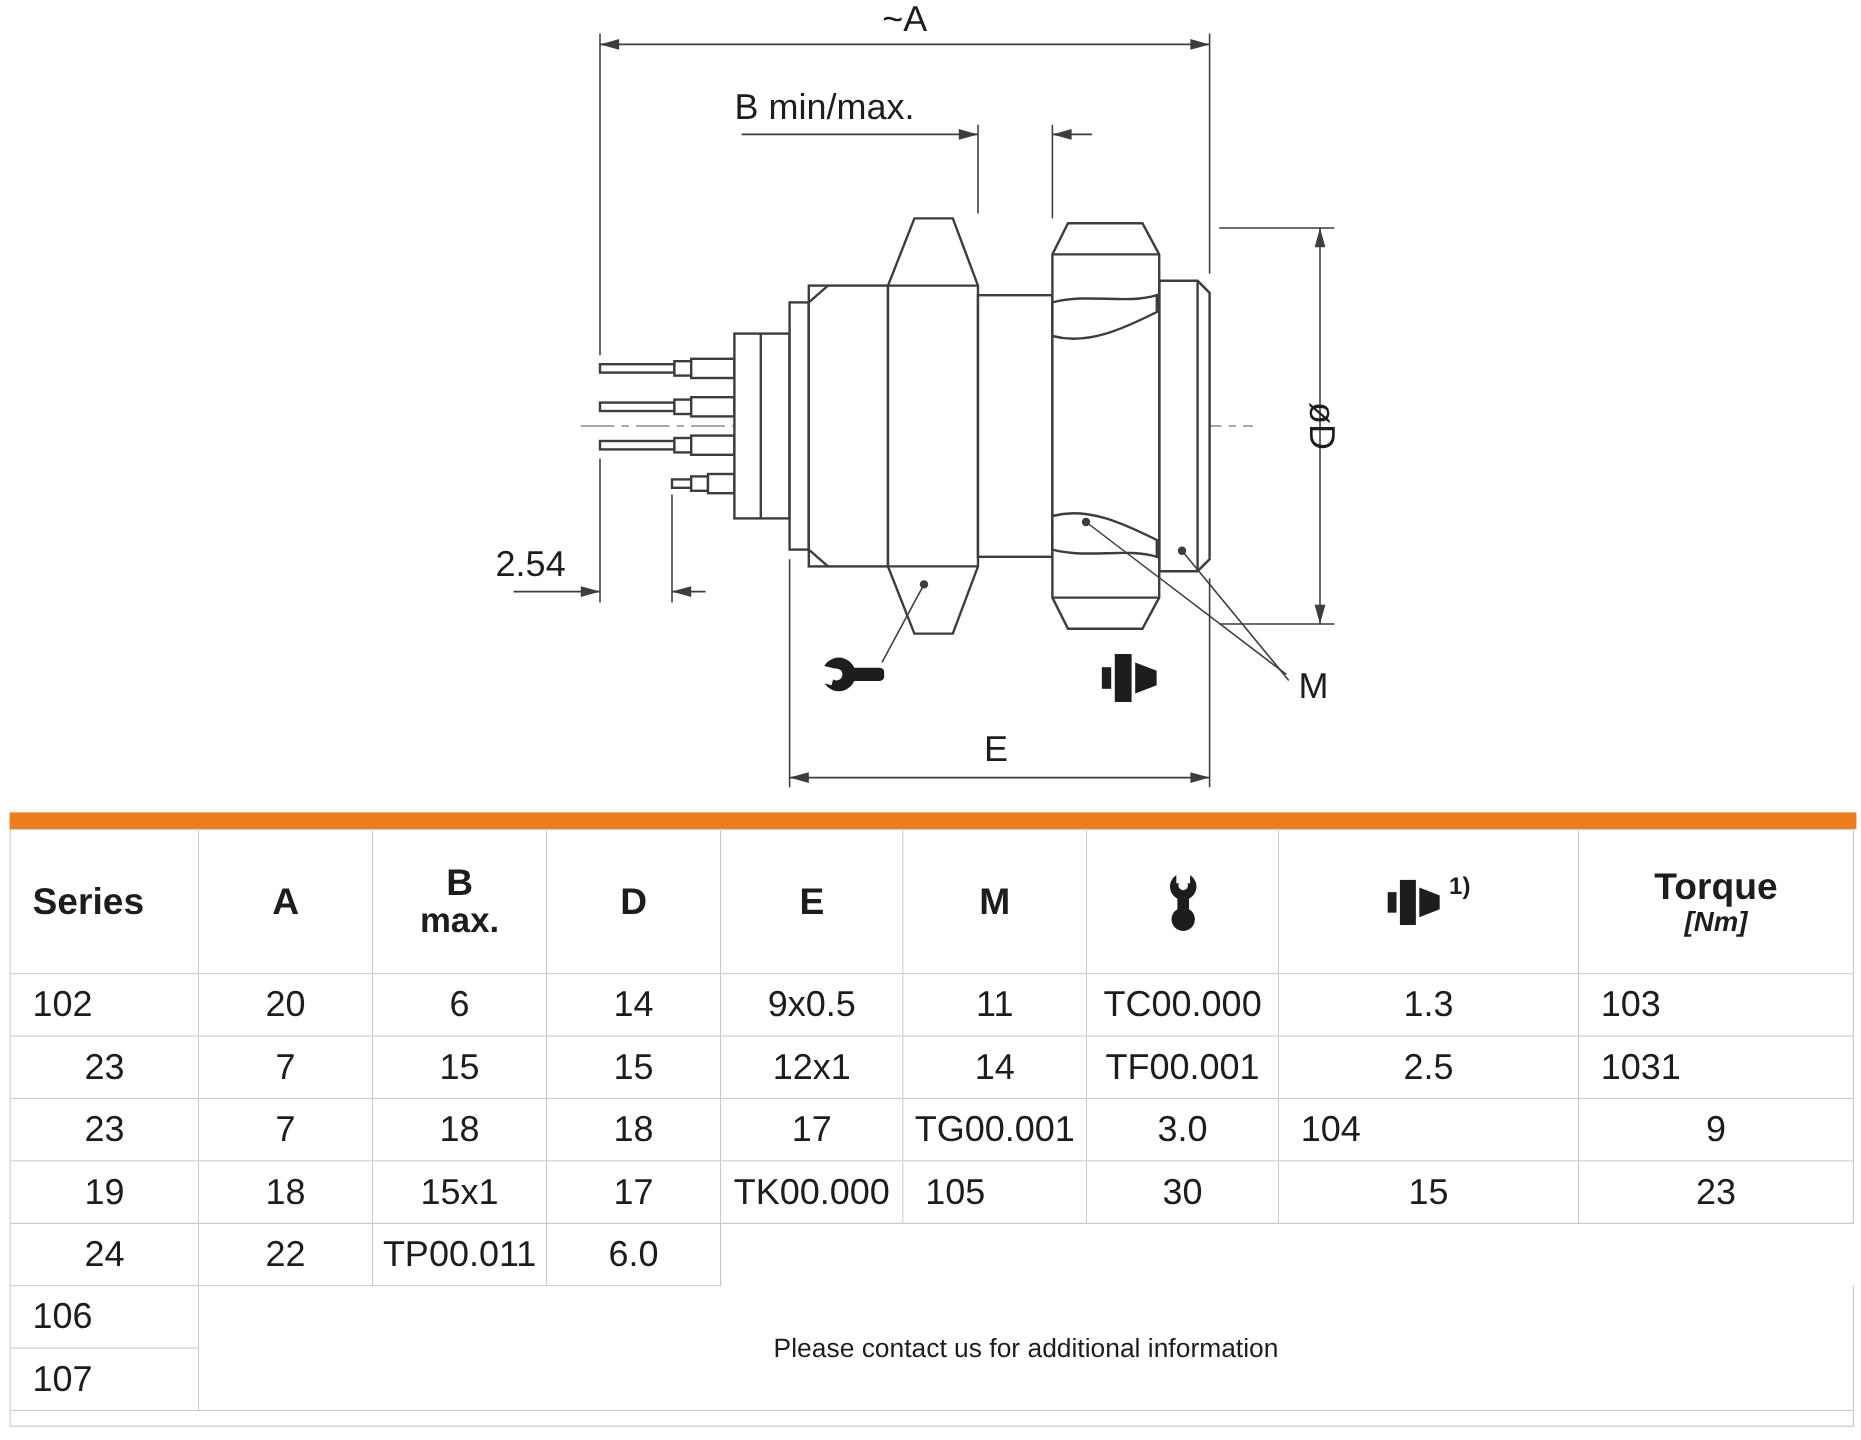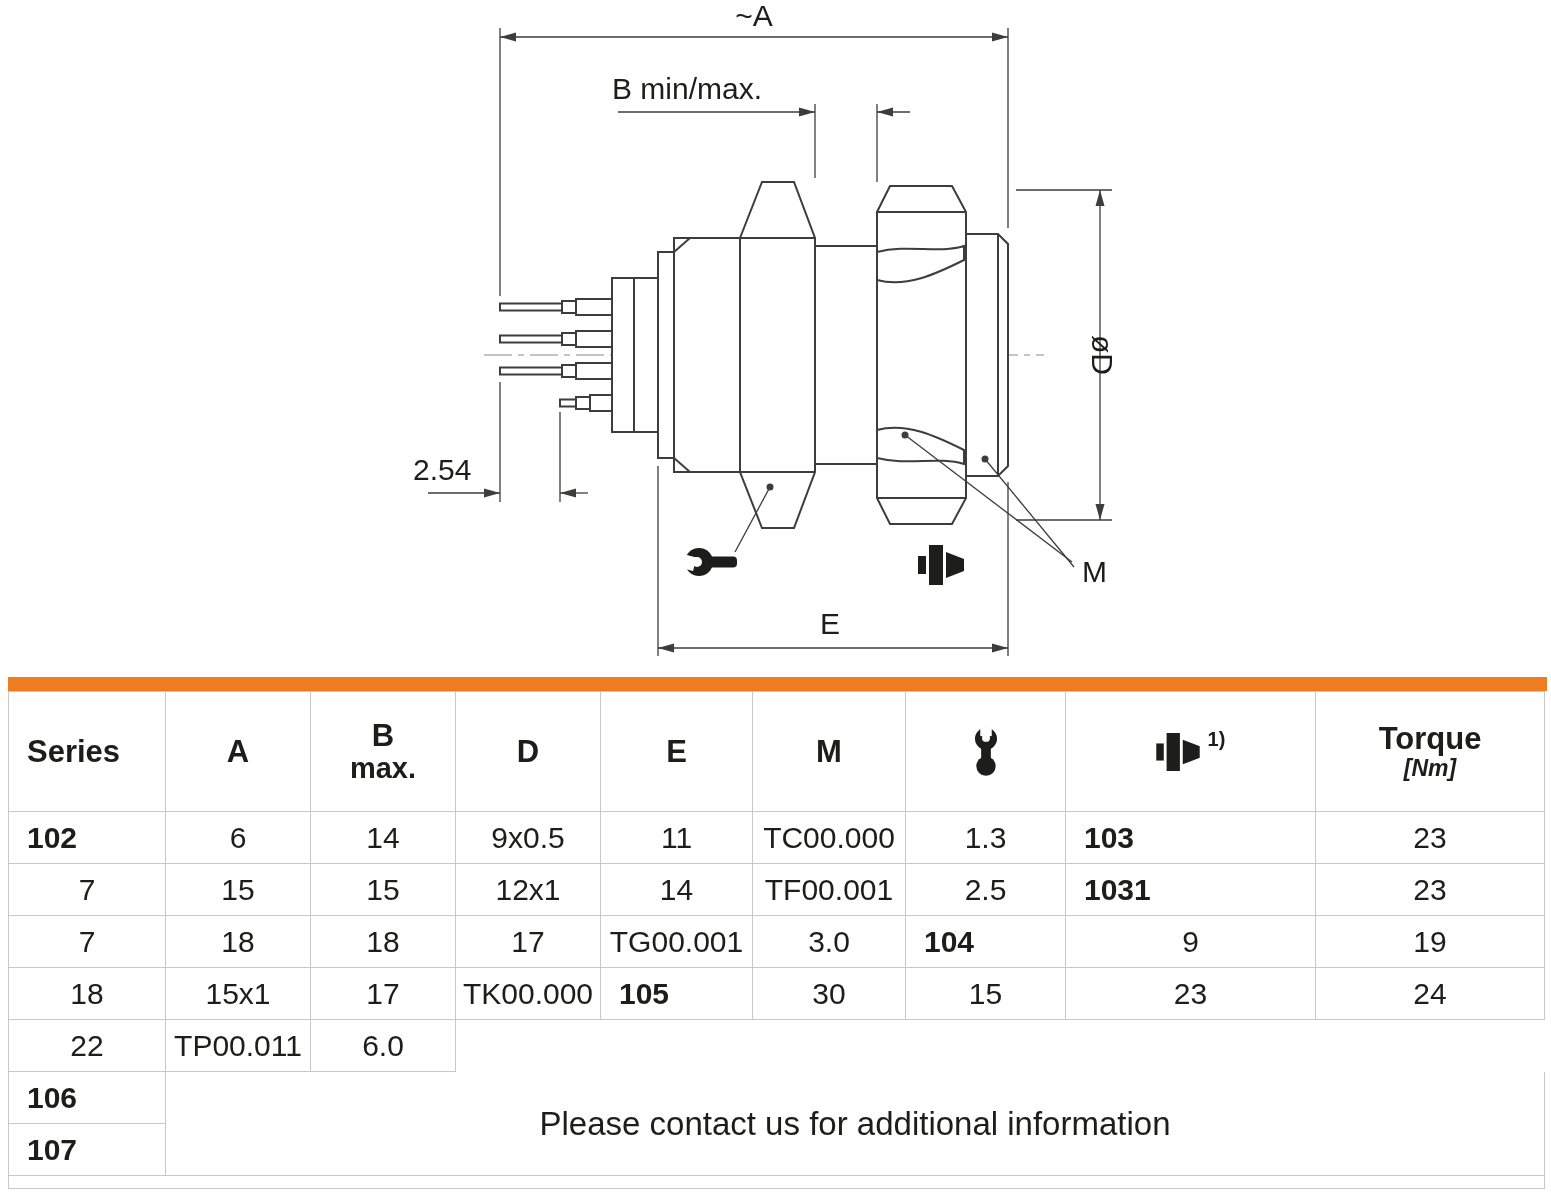--- a/index.html
+++ b/index.html
@@ -10,26 +10,26 @@
   .drawing text{font-family:"Liberation Sans",sans-serif;font-size:30px;fill:#1d1d1b}
   .tablewrap{position:absolute;left:8px;top:677px;width:1539px}
   .accent{height:14px;width:100%;background:#ee7d21}
   .grid{display:grid;width:1537px;
         grid-template-columns:157px 145px 145px 145px 152px 153px 160px 250px 229px;
         grid-template-rows:120px repeat(7,52px) 13px;
         border-left:1px solid #c8c8c8;border-top:1px solid #c8c8c8;background:#fff}
   .cell{border-right:1px solid #c8c8c8;border-bottom:1px solid #c8c8c8;background:#fff;
         display:flex;align-items:center;justify-content:center;font-size:30px}
   .left{justify-content:flex-start;padding-left:18px}
-  .series{font-weight:bold}
+  .series{font-weight:normal}
   .hcell{font-weight:bold;font-size:31px}
   .stack{flex-direction:column;line-height:1.08}
   .b-sub{font-size:29px;font-weight:bold}
   .t-sub{font-size:23px;font-weight:bold;font-style:italic}
-  .note{font-size:33px}
+  .note{font-size:22px}
   .sup{font-size:20px;font-weight:bold;transform:translateY(-12px);margin-left:8px}
 </style>
 </head>
 <body>
 
 <div class="page">
 
   <svg class="drawing" width="1551" height="672" viewBox="0 0 1551 672">
     <defs>
       <symbol id="icon-wrench-h" viewBox="0 0 54 34">
@@ -179,20 +179,21 @@
             <use href="#icon-nuttool"></use>
           </svg>
         <span class="sup">1)</span>
       </div>
       <div class="cell hcell stack">
         <span>Torque</span>
         <span class="t-sub">[Nm]</span>
       </div>
 
       <div class="cell series left">102</div>
+      <div class="cell">20</div>
       <div class="cell">6</div>
       <div class="cell">14</div>
       <div class="cell">9x0.5</div>
       <div class="cell">11</div>
       <div class="cell">TC00.000</div>
       <div class="cell">1.3</div>
 
       <div class="cell series left">103</div>
       <div class="cell">23</div>
       <div class="cell">7</div>

